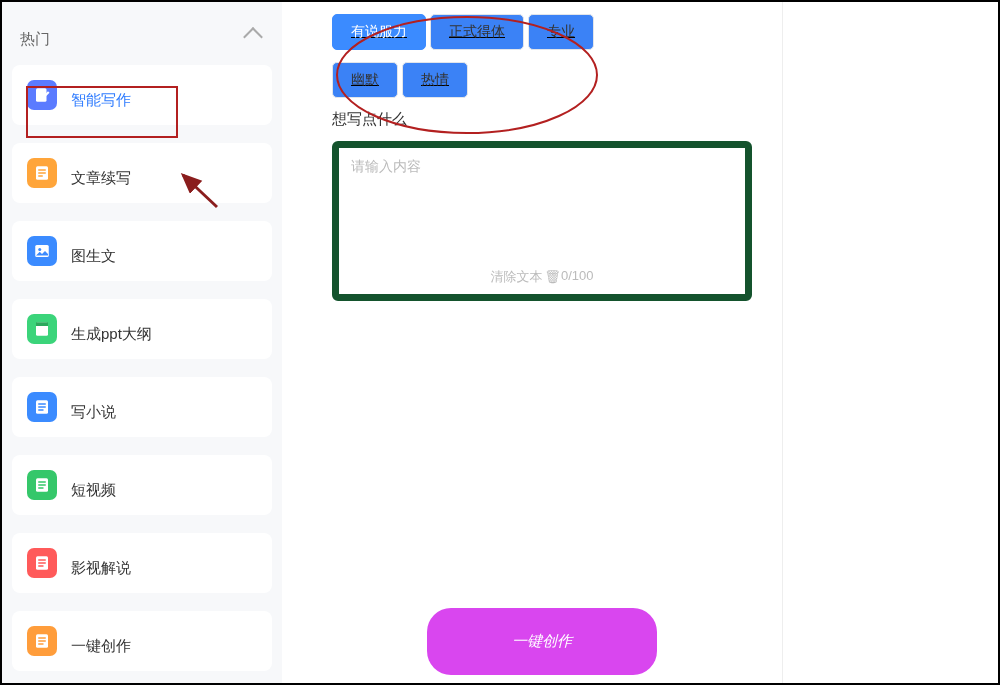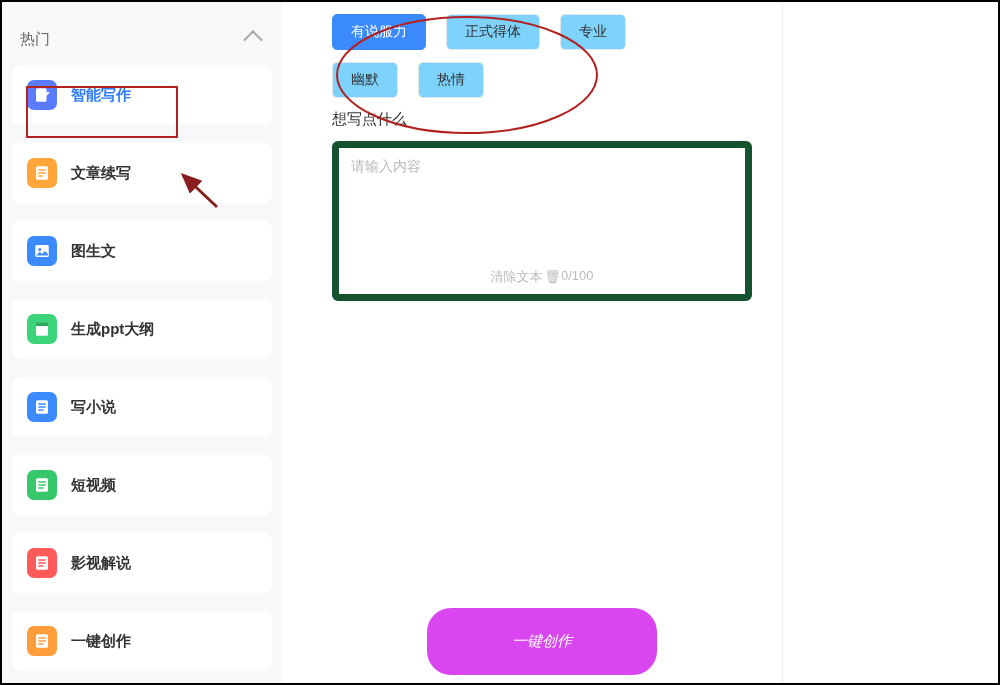--- a/index.html
+++ b/index.html
@@ -16,46 +16,45 @@
       position: absolute;
       left: 0;
       top: 0;
       width: 280px;
       height: 100%;
       background: #f7f8fa;
       padding: 8px 10px;
     }
     .section-header {
       display: flex;
-      align-items: center;
+      align-items: flex-start;
       justify-content: space-between;
       padding: 10px 8px;
       color: #666;
       font-size: 15px;
       margin-top: 10px;
       margin-bottom: 6px;
     }
     .chevron {
       width: 14px;
       height: 14px;
       border-right: 2px solid #aaa;
       border-bottom: 2px solid #aaa;
       transform: rotate(-135deg);
       margin-right: 4px;
     }
     .sidebar-item {
       display: flex;
-      align-items: center;
+      align-items: flex-end;
       background: #fff;
       border-radius: 8px;
       padding: 14px 14px;
       margin-bottom: 18px;
       cursor: pointer;
       border: 1px solid transparent;
-      font-weight: bold;
     }
     .sidebar-item.active .item-label {
       color: #2f7cff;
     }
     .highlight-box {
       position: absolute;
       left: 24px;
       top: 84px;
       width: 152px;
       height: 52px;
@@ -100,27 +99,28 @@
       height: 100%;
       padding: 12px 30px 0 30px;
     }
     .field-label {
       color: #333;
       font-size: 15px;
       margin-bottom: 12px;
     }
     .tone-row {
       display: flex;
-      gap: 20px;
+      gap: 4px;
       margin-bottom: 12px;
       flex-wrap: wrap;
+      text-decoration: underline;
     }
     .tone-btn {
       border: 1px solid #e2e5ea;
-      background: #7dd3fc;
+      background: #3b82f6;
       color: #333;
       padding: 8px 18px;
       border-radius: 5px;
       font-size: 14px;
       cursor: pointer;
     }
     .tone-btn.active {
       background: #3b8bff;
       color: #fff;
       border-color: #3b8bff;

